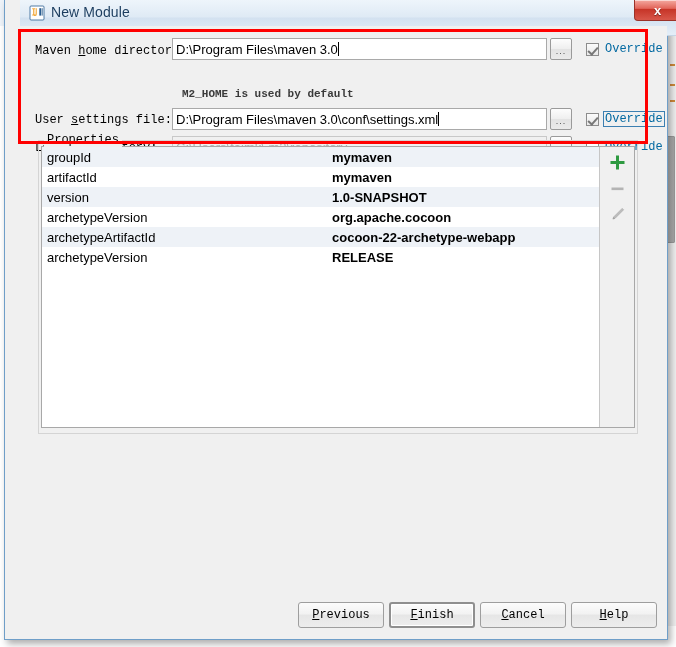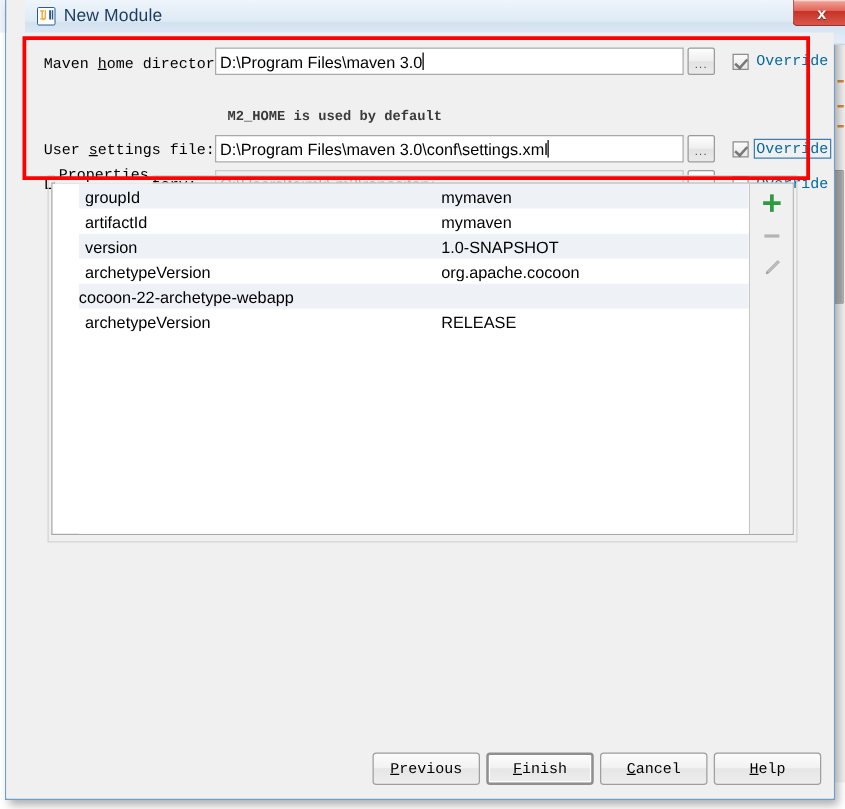--- a/index.html
+++ b/index.html
@@ -278,21 +278,20 @@
     border: 1px solid #a8a8a8;
     background: #ffffff;
     box-sizing: border-box;
     display: flex;
   }
   #table-scroll {
     flex: 1 1 auto;
     overflow: hidden;
     position: relative;
     background: #ffffff;
-    margin-left: 21px;
   }
   .prop-row {
     height: 20px;
     display: flex;
     align-items: center;
     font-size: 13px;
     color: #000000;
     box-sizing: border-box;
   }
   .prop-row.odd { background: #eef2f7; }
@@ -301,20 +300,21 @@
     width: 290px;
     padding-left: 5px;
     box-sizing: border-box;
     white-space: nowrap;
     overflow: hidden;
   }
   .prop-val {
     flex: 1;
     white-space: nowrap;
     overflow: hidden;
+    font-weight: bold;
   }
   #table-toolbar {
     width: 34px;
     flex: none;
     background: #f0f0f0;
     border-left: 1px solid #c6c6c6;
     display: flex;
     flex-direction: column;
     align-items: center;
     padding-top: 3px;
@@ -458,20 +458,21 @@
             </div>
             <div class="prop-row odd">
               <span class="prop-key">version</span>
               <span class="prop-val">1.0-SNAPSHOT</span>
             </div>
             <div class="prop-row even">
               <span class="prop-key">archetypeVersion</span>
               <span class="prop-val">org.apache.cocoon</span>
             </div>
             <div class="prop-row odd">
+              <span class="prop-key">archetypeArtifactId</span>
               <span class="prop-val">cocoon-22-archetype-webapp</span>
             </div>
             <div class="prop-row even">
               <span class="prop-key">archetypeVersion</span>
               <span class="prop-val">RELEASE</span>
             </div>
 
           </div>
 
           <div id="table-toolbar">

